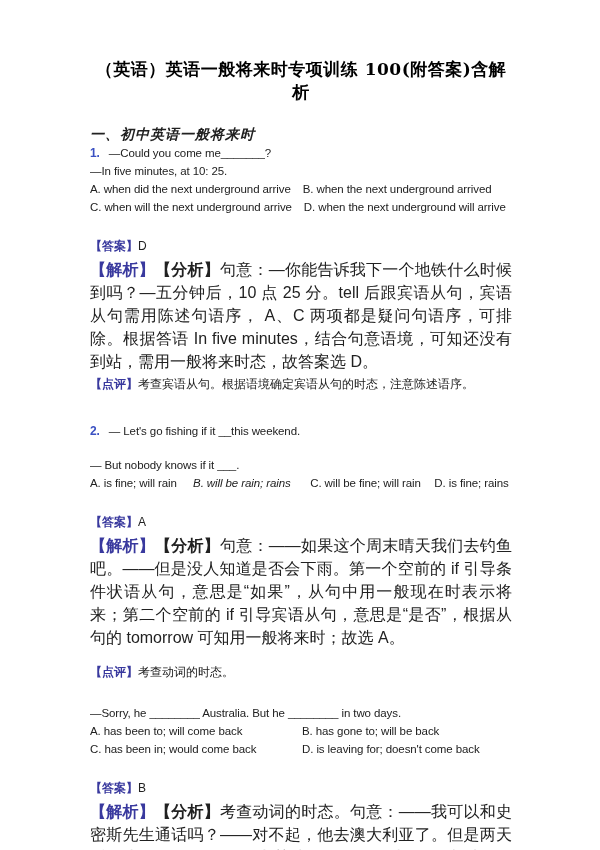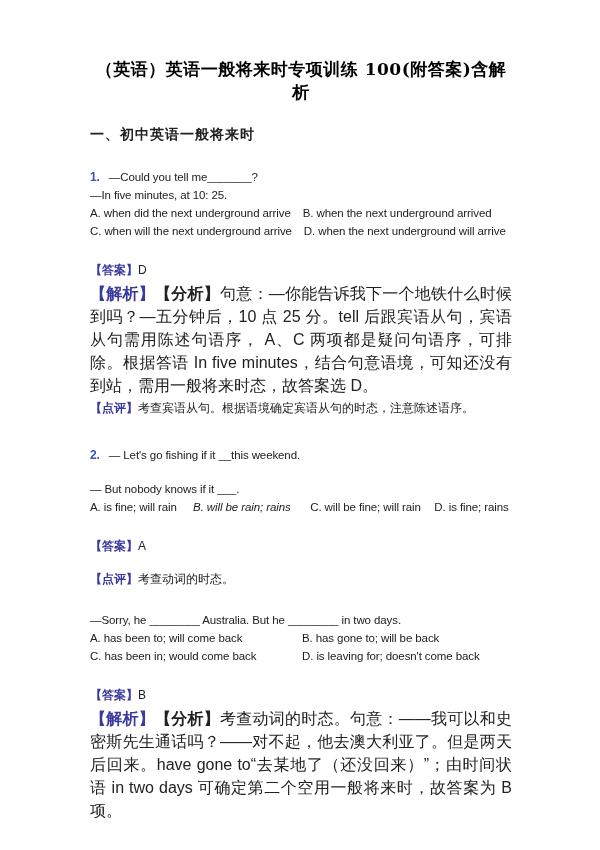--- a/index.html
+++ b/index.html
@@ -9,21 +9,21 @@
     background:var(--bg,#ffffff);
     color:var(--text,#212121);
     font-family:"Liberation Sans","DejaVu Sans",sans-serif;
     overflow:hidden;position:relative;
   }
   .title{
     font-family:"DejaVu Serif","Liberation Serif",serif;
     font-size:17px;font-weight:600;color:#000;
     text-align:center;margin:0 0 22px 0;letter-spacing:.5px;
   }
-  .sec{font-size:14px;font-weight:700;margin:0 0 24px 0;letter-spacing:1px;}
+  .sec{font-size:14px;font-weight:700;margin:0 0 0 0;letter-spacing:1px;font-style:italic;}
   .q{margin:0;}
   .qline{font-size:11.5px;line-height:18px;letter-spacing:-.1px;white-space:nowrap;}
   .num{color:var(--num,#3a50c2);font-weight:700;font-size:12px;margin-right:9px;}
   .orow{display:flex;}
   .c1{flex:0 0 auto;min-width:200px;padding-right:12px;}
   .c2{flex:1 1 auto;}
   .o4 span{display:inline-block;}
   .o4 .w1{min-width:100px;}
   .o4 .w2{min-width:114px;font-style:italic;}
   .o4 .w3{min-width:121px;}
@@ -40,21 +40,21 @@
 </head>
 <body>
 
 <div class="page" style="--mk: #39399e; --num: #3a50c2; --text: #212121; --bg: #ffffff;">
 
   <h1 class="title">（英语）英语一般将来时专项训练 100(附答案)含解析</h1>
 
   <div class="sec">一、初中英语一般将来时</div>
 
   <section class="q">
-    <div class="qline"><span class="num">1.</span><span>—Could you tell me_______?</span></div>
+    <div class="qline"><span class="num">1.</span><span>—Could you come me_______?</span></div>
     <div class="qline">—In five minutes, at 10: 25.</div>
     <div class="qline orow">
       <span class="c1">A. when did the next underground arrive</span>
       <span class="c2">B. when the next underground arrived</span>
     </div>
     <div class="qline orow">
       <span class="c1">C. when will the next underground arrive</span>
       <span class="c2">D. when the next underground will arrive</span>
     </div>
     <div class="ansline"><span class="mk">【答案】</span><span>D</span></div>
@@ -65,20 +65,21 @@
   <section class="q mt26">
     <div class="qline"><span class="num">2.</span><span>— Let's go fishing if it __this weekend.</span></div>
     <div class="qline gap16">— But nobody knows if it ___.</div>
     <div class="qline o4">
       <span class="w1">A. is fine; will rain</span>
       <span class="w2">B. will be rain; rains</span>
       <span class="w3">C. will be fine; will rain</span>
       <span>D. is fine; rains</span>
     </div>
     <div class="ansline"><span class="mk">【答案】</span><span>A</span></div>
+    <p class="para"><span class="mk">【解析】</span><span class="mk black">【分析】</span><span>句意：——如果这个周末晴天我们去钓鱼吧。——但是没人知道是否会下雨。第一个空前的 if 引导条件状语从句，意思是“如果”，从句中用一般现在时表示将来；第二个空前的 if 引导宾语从句，意思是“是否”，根据从句的 tomorrow 可知用一般将来时；故选 A。</span></p>
     <p class="cmt gap12"><span class="mk">【点评】</span><span>考查动词的时态。</span></p>
   </section>
 
   <section class="q mt20">
     <div class="qline gap16">—Sorry, he ________ Australia. But he ________ in two days.</div>
     <div class="qline orow">
       <span class="c1">A. has been to; will come back</span>
       <span class="c2">B. has gone to; will be back</span>
     </div>
     <div class="qline orow">

